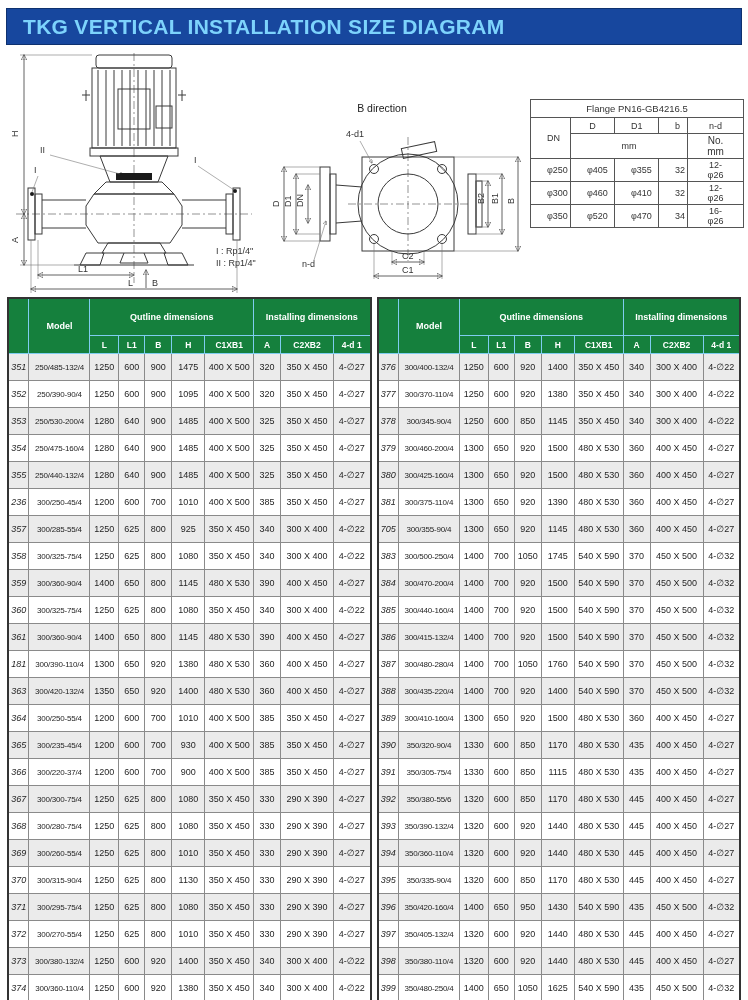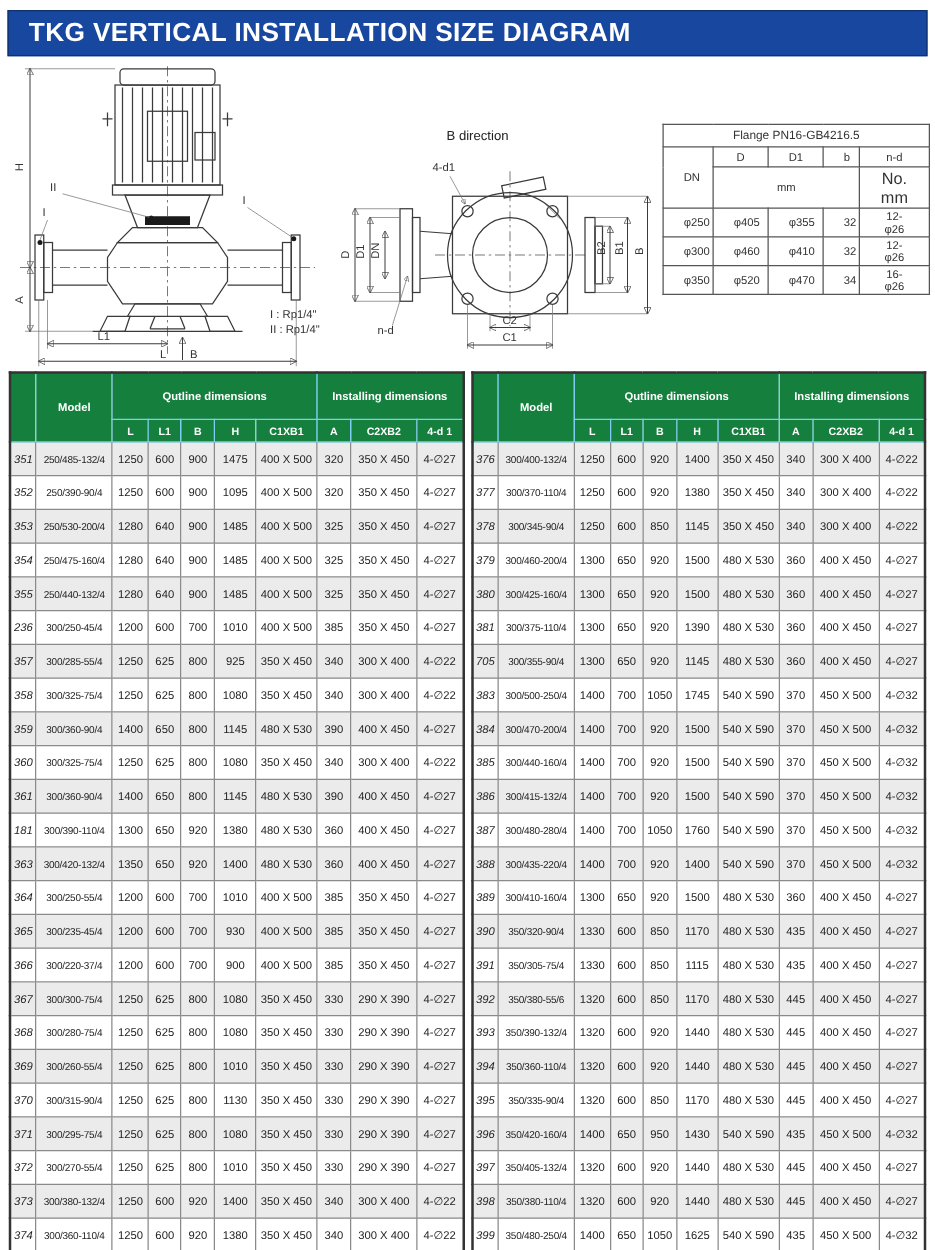--- a/index.html
+++ b/index.html
@@ -5,21 +5,21 @@
   html,body{margin:0;padding:0;}
   body{
     width:748px;height:1000px;overflow:hidden;background:#ffffff;
     font-family:"Liberation Sans",sans-serif;color:#222;
     -webkit-font-smoothing:antialiased;
   }
   
   .titlebar{
     margin:8px 6px 2px 6px;height:37px;background:#17479E;
     display:flex;align-items:center;padding-left:16px;
-    color:#ffffff;font-size:21px;font-weight:bold;letter-spacing:.3px;
+    color:#7dd3fc;font-size:21px;font-weight:bold;letter-spacing:.3px;
     border:1px solid #0e316f;box-sizing:border-box;
   }
   
   .diagram-area{position:relative;height:248px;}
   .drawing{position:absolute;}
   .drawing line,.drawing path,.drawing rect,.drawing circle{
     stroke:#3a3a3a;stroke-width:1;fill:none;
   }
   .drawing text{
     stroke:none;fill:#333;font-family:"Liberation Sans",sans-serif;font-size:9px;
@@ -33,21 +33,21 @@
   
   table.flange{
     position:absolute;left:530px;top:52px;width:213px;
     border-collapse:collapse;table-layout:fixed;background:#fff;
   }
   table.flange td,table.flange th{
     border:1px solid #555;font-size:9px;font-weight:normal;
     text-align:center;padding:1px 16px;height:13px;color:#333;
   }
   table.flange .ftitle{font-size:9.5px;height:15px;}
-  table.flange .small{font-size:13px;}
+  table.flange .small{font-size:10px;}
   
   .notes{position:absolute;left:216px;top:198px;font-size:9px;color:#333;line-height:12px;}
   
   .tables{display:flex;gap:5px;margin:2px 7px 0 7px;}
   table.main{
     flex:1;border-collapse:collapse;table-layout:fixed;
     border:2px solid #333;
   }
   table.main th{
     background:#15803d;color:#fff;font-weight:600;

